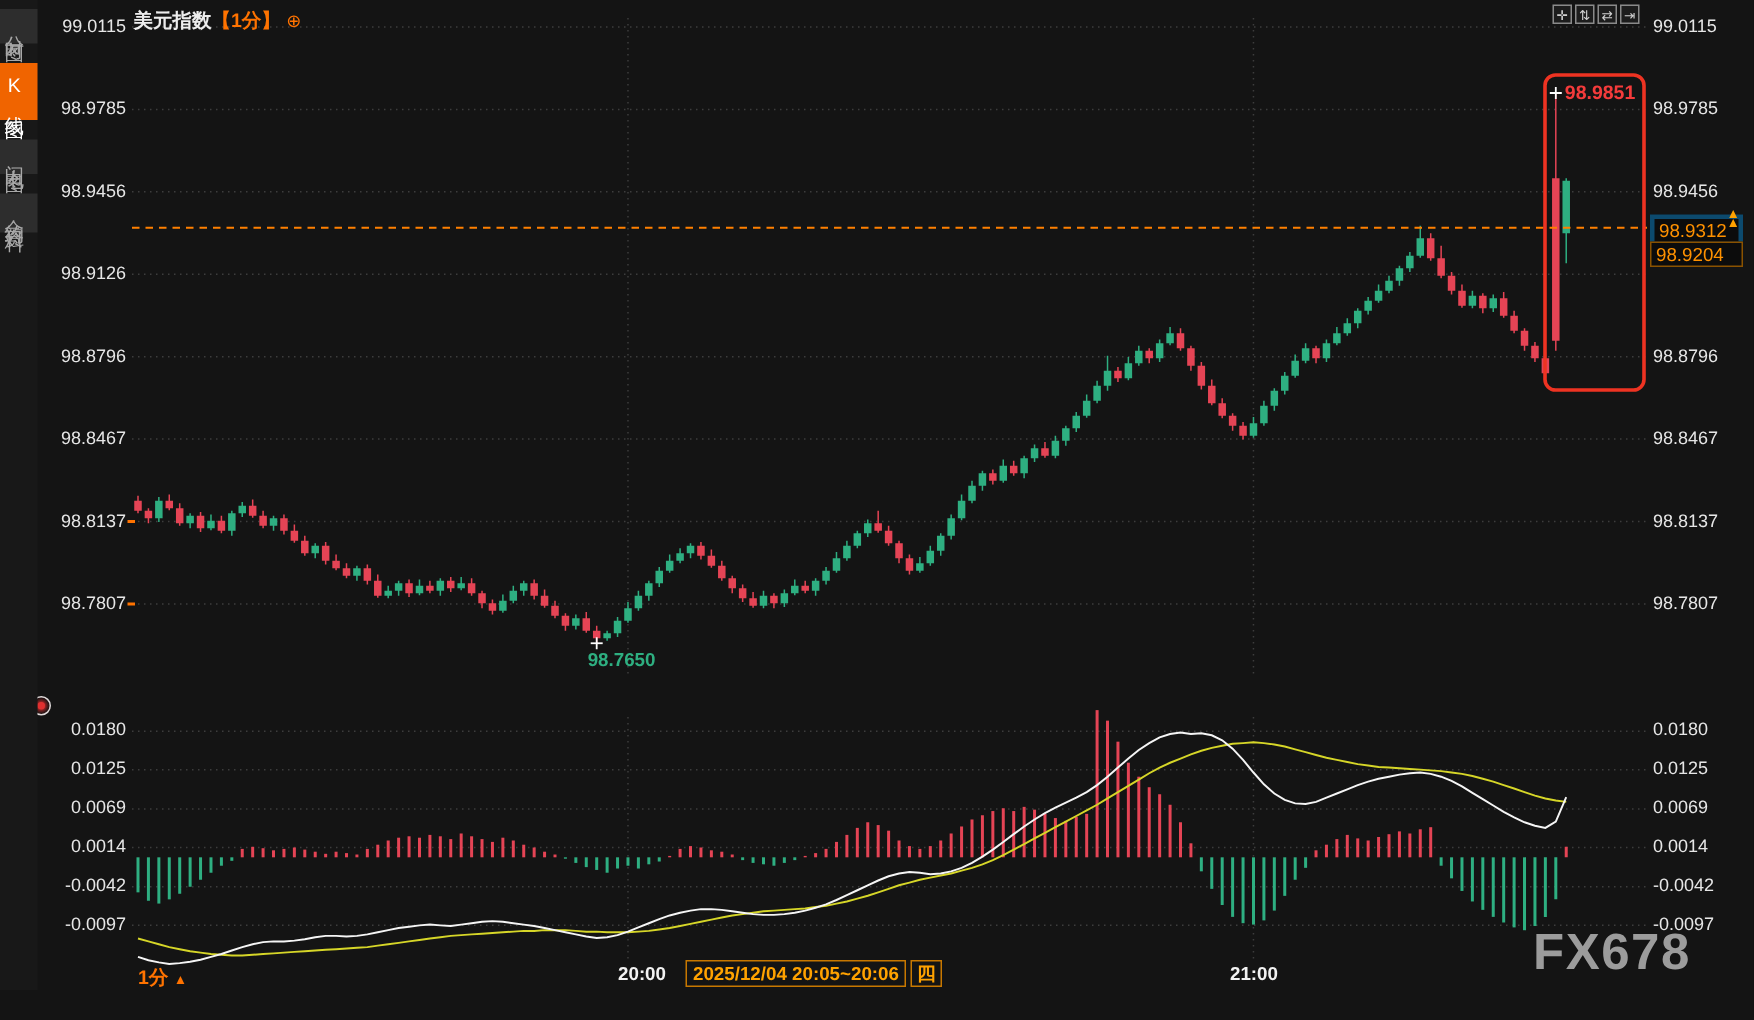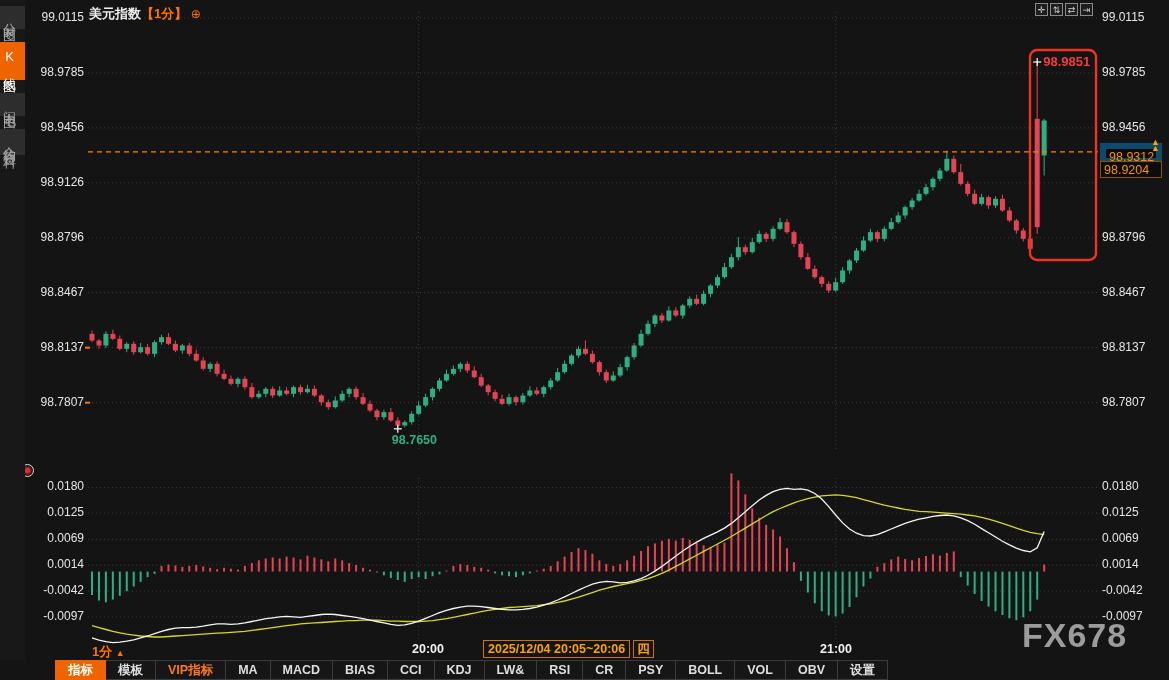--- a/index.html
+++ b/index.html
@@ -18,40 +18,40 @@
   #title-bar .plus{color:#ff7300;font-weight:normal;font-size:12px;}
   
   #win-icons{position:absolute;left:1035px;top:3px;display:flex;gap:2px;z-index:6;}
   .win-ic{width:13px;height:13px;border:1px solid #8a8a8a;background:#1d1d1d;color:#cfcfcf;
     font-size:9px;line-height:12px;text-align:center;box-sizing:border-box;cursor:pointer;}
   
   .ylab{position:absolute;font-size:12px;color:#e6e6e6;z-index:4;}
   .ylab.left{left:20px;width:64px;text-align:right;}
   .ylab.right{left:1102px;text-align:left;}
   
-  #last-price-tag{position:absolute;left:1100px;top:143px;width:62px;height:21px;border:6px solid #0c4a6e;
+  #last-price-tag{position:absolute;left:1100px;top:143px;width:62px;height:21px;border:3px solid #0c4a6e;
     background:#0c0c0c;color:#ff9100;font-size:12.5px;line-height:16px;padding-left:3px;z-index:6;box-sizing:border-box;}
   #prev-price-tag{position:absolute;left:1100px;top:161px;width:62px;height:17px;border:1px solid #8a5200;
     background:#0c0c0c;color:#ff9100;font-size:12.5px;line-height:16px;padding-left:3px;z-index:6;box-sizing:border-box;}
   #price-arrow{position:absolute;left:1151px;top:139px;z-index:7;color:#ffa200;font-size:9px;line-height:6px;text-align:center;}
   
   #macd-header{position:absolute;left:91px;top:466px;font-size:12.5px;z-index:4;font-weight:500;}
   #macd-header .w{color:#efefef;}
   #macd-header .y{color:#d6d628;}
   #macd-header .m{color:#e14ae1;}
   #macd-icon{position:absolute;left:21px;top:464px;width:13px;height:13px;border:1.5px solid #e0e0e0;
     border-radius:50%;box-sizing:border-box;z-index:4;}
   #macd-icon i{position:absolute;left:2.5px;top:2.5px;width:5px;height:5px;border-radius:50%;background:#e03030;
     box-shadow:0 0 3px 1px #e03030;}
   
   #footer{position:absolute;left:0;top:638px;width:1169px;height:22px;z-index:6;}
   #period{position:absolute;left:92px;top:5px;color:#ff7300;font-size:13px;font-weight:bold;}
   #period .up{font-size:9px;}
   #t-left{position:absolute;left:394px;top:4px;width:50px;text-align:right;color:#f2f2f2;font-size:12.5px;font-weight:bold;}
-  #date-box{position:absolute;left:483px;top:2px;display:flex;gap:3px;}
+  #date-box{position:absolute;left:457px;top:2px;display:flex;gap:3px;}
   #date-range{border:1px solid #c87800;color:#ffa200;font-size:12.5px;font-weight:bold;padding:0 4px;line-height:16px;}
   #weekday{border:1px solid #c87800;color:#ffa200;font-size:12.5px;font-weight:bold;padding:0 3px;line-height:16px;}
   #t-right{position:absolute;left:811px;top:4px;width:50px;text-align:center;color:#f2f2f2;font-size:12.5px;font-weight:bold;}
   #watermark{position:absolute;left:1022px;top:-22px;color:#9c9c9c;font-size:34px;font-weight:bold;letter-spacing:1px;}
   
   #toolbar{position:absolute;left:55px;bottom:0;height:20px;display:flex;z-index:7;}
   .tb-btn{background:#161616;border:1px solid #3c3c3c;border-left:none;color:#dedede;font-size:12.5px;
     line-height:18px;padding:0 12px;cursor:pointer;white-space:nowrap;font-weight:bold;}
   .tb-btn:first-child{border-left:1px solid #3c3c3c;}
   .tb-btn.active{background:#f06400;color:#fff;border-color:#f06400;}
@@ -570,31 +570,13 @@
     <div id="period"><span>1分</span> <span class="up">▲</span></div>
     <div id="t-left">20:00</div>
     <div id="date-box">
       <span id="date-range">2025/12/04 20:05~20:06</span>
       <span id="weekday">四</span>
     </div>
     <div id="t-right">21:00</div>
     <div id="watermark">FX678</div>
   </div>
 
-  <div id="toolbar">
-      <div class="tb-btn active">指标</div>
-      <div class="tb-btn">模板</div>
-      <div class="tb-btn vip">VIP指标</div>
-      <div class="tb-btn">MA</div>
-      <div class="tb-btn">MACD</div>
-      <div class="tb-btn">BIAS</div>
-      <div class="tb-btn">CCI</div>
-      <div class="tb-btn">KDJ</div>
-      <div class="tb-btn">LW&amp;</div>
-      <div class="tb-btn">RSI</div>
-      <div class="tb-btn">CR</div>
-      <div class="tb-btn">PSY</div>
-      <div class="tb-btn">BOLL</div>
-      <div class="tb-btn">VOL</div>
-      <div class="tb-btn">OBV</div>
-      <div class="tb-btn">设置</div>
-    </div>
 </div>
 
 </body></html>

